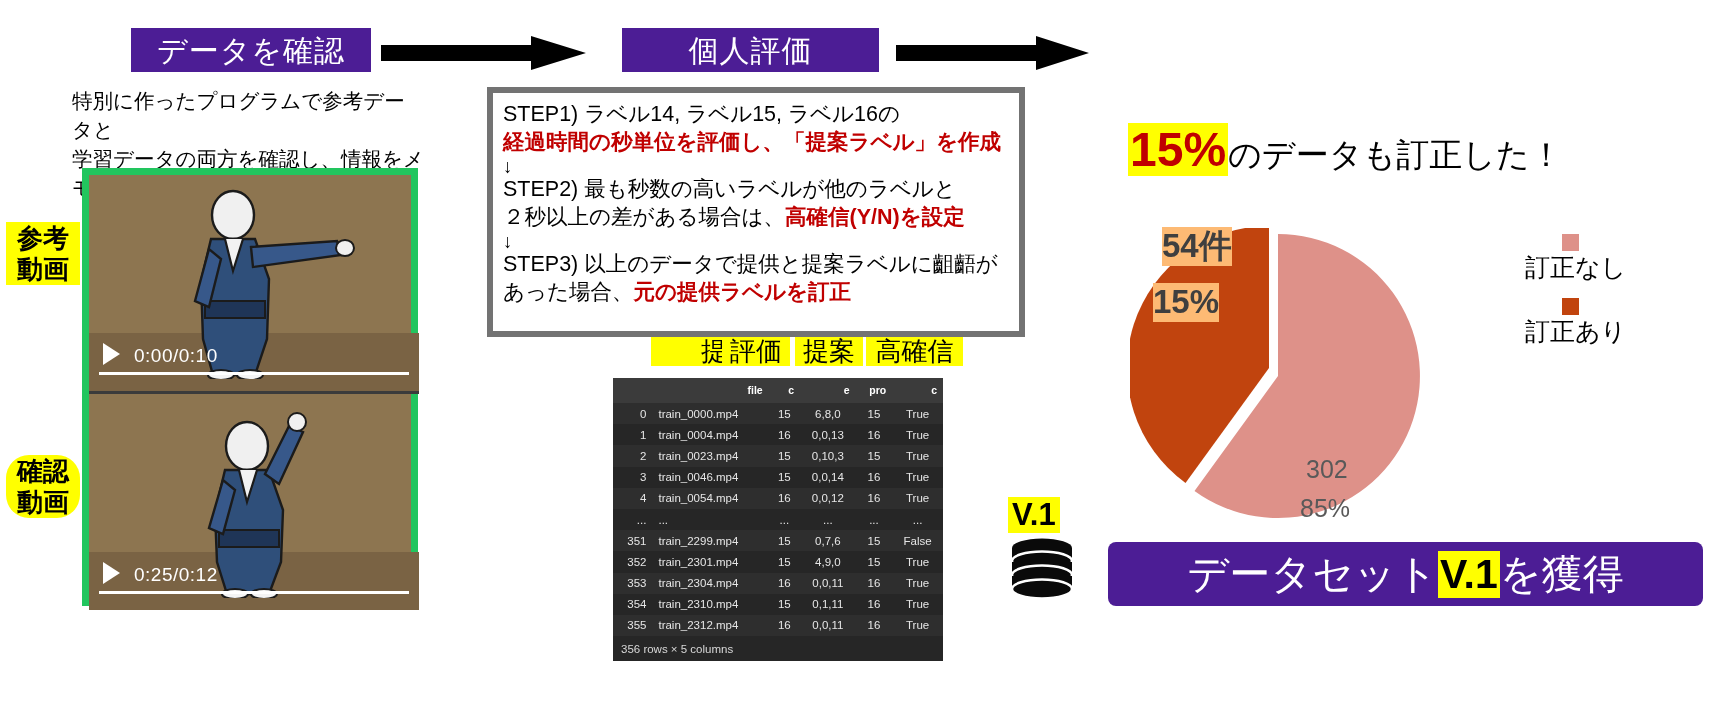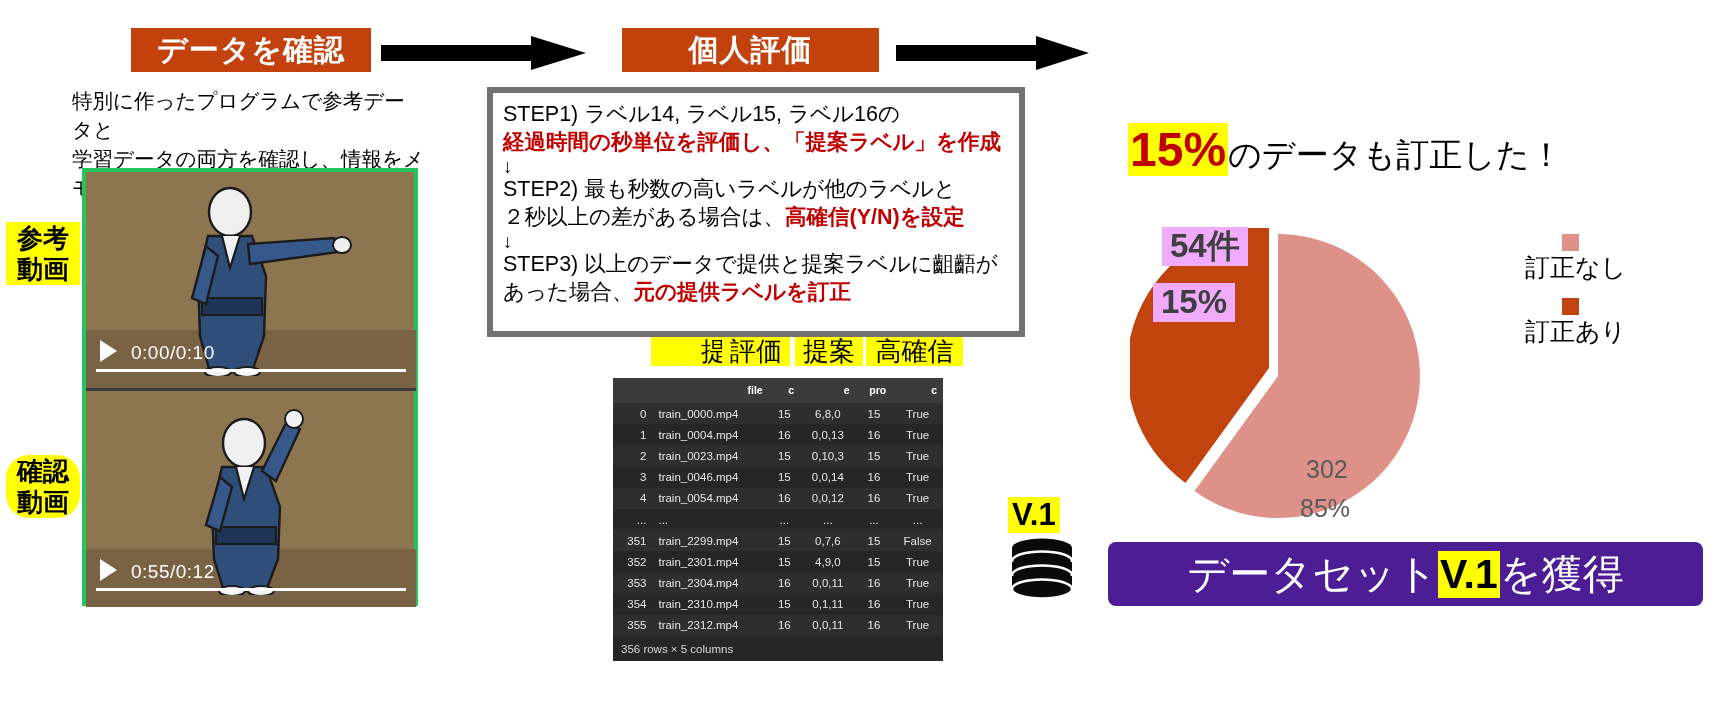--- a/index.html
+++ b/index.html
@@ -15,25 +15,25 @@
     position: relative;
     width: 1722px;
     height: 715px;
     overflow: hidden;
     background: #ffffff;
   }
   .abs { position: absolute; }
 
   
   .banner {
-    background: #c2410c;
+    background: #4c1d95;
     color: #ffffff;
-    font-weight: bold;
+    font-weight: normal;
     display: flex;
-    align-items: center;
+    align-items: flex-end;
     justify-content: center;
     letter-spacing: 1px;
     white-space: nowrap;
   }
   #banner-1 { left: 131px; top: 28px; width: 240px; height: 44px; font-size: 30px; }
   #banner-2 { left: 622px; top: 28px; width: 257px; height: 44px; font-size: 30px; }
   #banner-3 { left: 1098px; top: 26px; width: 398px; height: 44px; font-size: 29px; }
 
   
   .arrow { display: block; }
@@ -41,21 +41,21 @@
   #arrow-2 { left: 896px; top: 36px; }
 
   
   #memo-text {
     left: 72px; top: 86px; width: 352px;
     font-size: 20.5px; line-height: 1.42; color: #000;
     white-space: pre-line;
   }
   #video-panel {
     left: 82px; top: 168px; width: 336px; height: 438px;
-    border: 4px solid #22c55e; background: #8d7550;
+    border: 7px solid #22c55e; background: #8d7550;
     box-sizing: border-box;
     text-align: center;
   }
   .video-cell {
     position: absolute; left: 0; width: 330px; height: 216px; overflow: hidden;
   }
   #video-cell-top { top: 0; }
   #video-cell-bottom { top: 216px; border-top: 3px solid #3b3b3b; }
   .floor {
     position: absolute; left: 0; right: 0; bottom: 0; height: 58px;
@@ -140,22 +140,22 @@
   }
   #pct-line .big {
     background: #FFFF00; color: #C00000; font-weight: bold; font-size: 48px;
     padding: 0 2px;
   }
   #pct-line .rest { color: #000; font-size: 33px; }
 
   #pie-wrap { left: 1130px; top: 228px; width: 290px; height: 290px; }
 
   .pie-note {
-    position: absolute; background: #f0abfc; color: #3f3f3f;
-    font-weight: bold; font-size: 33px; padding: 1px 8px; line-height: 1.12; text-align: center;
+    position: absolute; background: #fdba74; color: #3f3f3f;
+    font-weight: bold; font-size: 33px; padding: 1px 0; line-height: 1.12; text-align: center;
   }
   #note-54 { left: 1162px; top: 227px; }
   #note-15 { left: 1153px; top: 283px; }
 
   .pie-val {
     position: absolute; color: #595959; font-size: 25px;
   }
   #pieval-302 { left: 1306px; top: 455px; }
   #pieval-85  { left: 1300px; top: 494px; }
 
@@ -243,21 +243,21 @@
 
         <path d="M104 68 L128 20 L142 26 L118 78 Z" fill="#37588a" stroke="#1b1b1b" stroke-width="2.4"></path>
         <ellipse cx="136" cy="16" rx="9" ry="9" fill="#f0f0f0" stroke="#1b1b1b" stroke-width="2"></ellipse>
 
         <path d="M62 74 L48 122 L62 128 L74 84 Z" fill="#37588a" stroke="#1b1b1b" stroke-width="2.4"></path>
         <ellipse cx="74" cy="188" rx="13" ry="5" fill="#f4f4f4" stroke="#1b1b1b" stroke-width="2"></ellipse>
         <ellipse cx="103" cy="188" rx="13" ry="5" fill="#f4f4f4" stroke="#1b1b1b" stroke-width="2"></ellipse>
       </svg>
       <div class="vid-controls">
         <div class="play-tri"></div>
-        <div class="vid-time">0:55/0:12</div>
+        <div class="vid-time">0:25/0:12</div>
         <div class="progress-bar"></div>
       </div>
     </div>
   </div>
 
   <div class="abs label-yellow" id="label-ref" style="white-space:pre-line;">参考
 動画</div>
   <div class="abs label-yellow" id="label-chk" style="white-space:pre-line;">確認
 動画</div>
 

